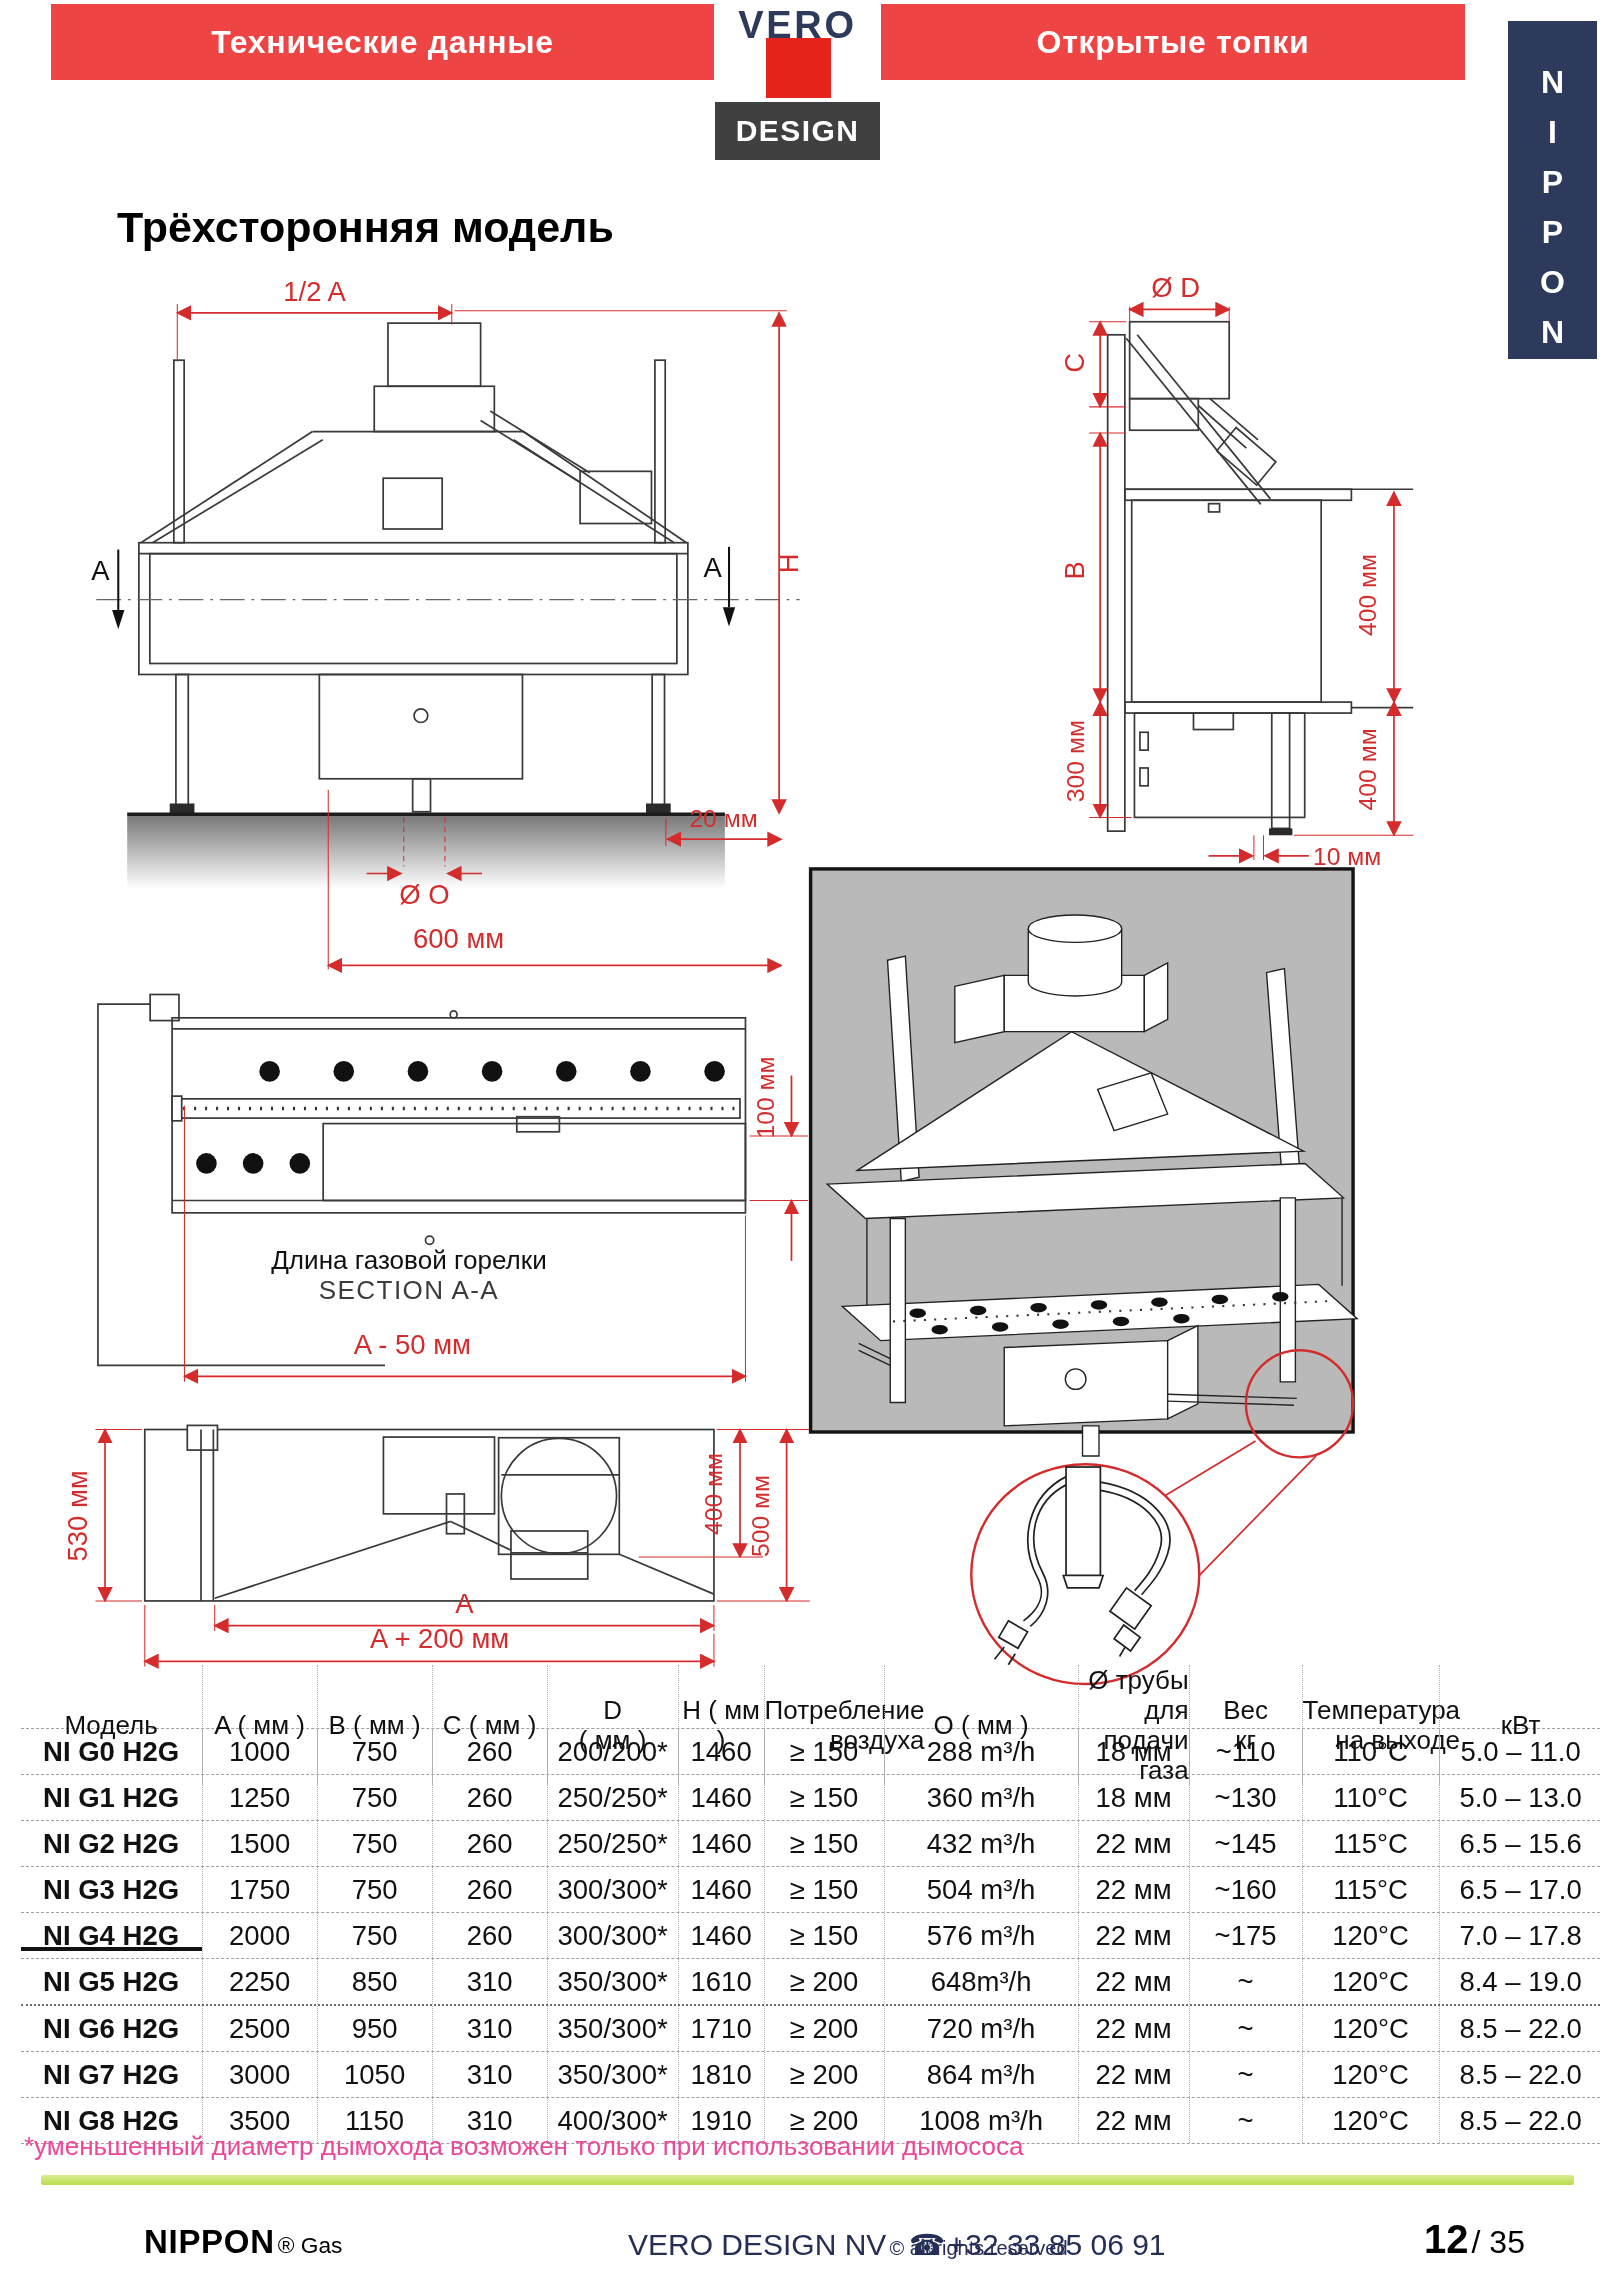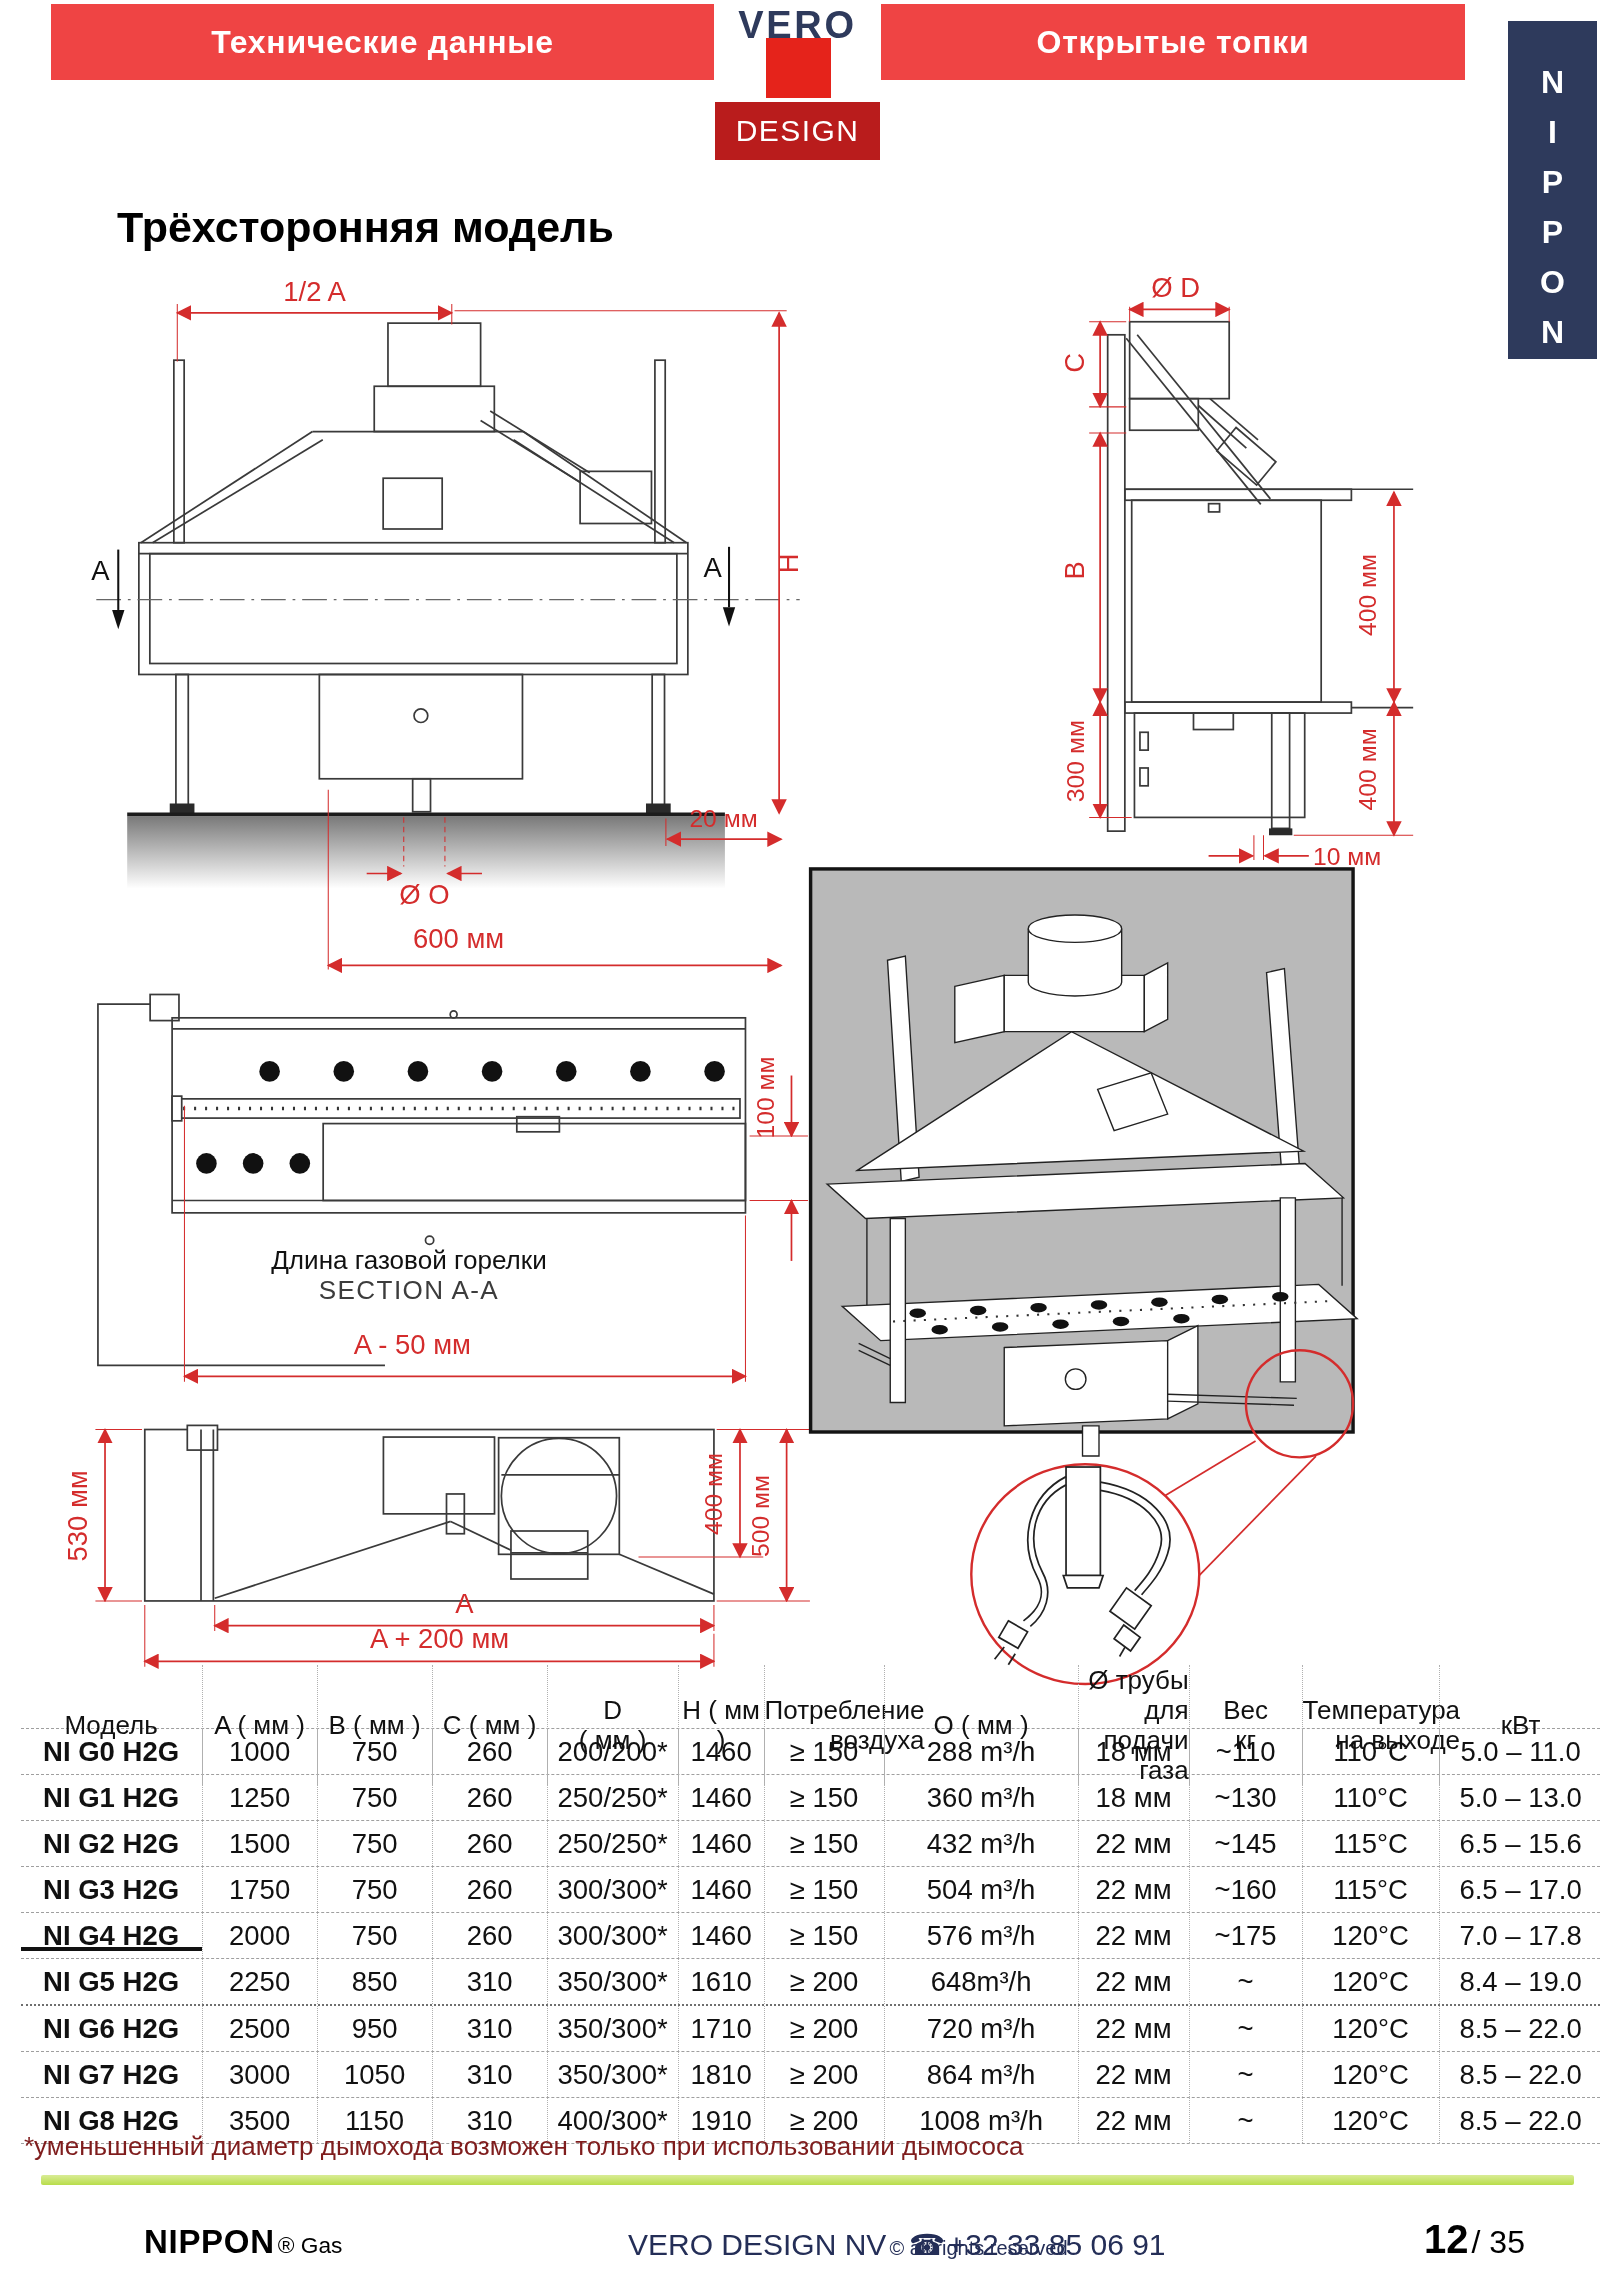--- a/index.html
+++ b/index.html
@@ -10,23 +10,23 @@
   .banner { position:absolute; top:4.1px; height:76px; background:#ef4444; color:#fff;
             display:flex; align-items:center; justify-content:center;
             font-size:32px; font-weight:bold; letter-spacing:0.7px; }
   .banner-left  { left:51px;  width:663px; }
   .banner-right { left:881px; width:584px; }
   .logo { position:absolute; left:715px; top:0; width:165px; height:168px; }
   .logo-top { position:absolute; left:0; top:0; width:165px; height:102px; background:#fff;
               display:flex; justify-content:center; }
   .logo-vero { margin-top:4.1px; color:#2e3a5c; font-size:38px; font-weight:bold; letter-spacing:2.7px; }
   .logo-red { position:absolute; left:51px; top:38px; width:65px; height:60px; background:#e5231b; }
-  .logo-bottom { position:absolute; left:0; top:102px; width:165px; height:58px; background:#b91c1c;
+  .logo-bottom { position:absolute; left:0; top:102px; width:165px; height:58px; background:#404040;
                  display:flex; align-items:center; justify-content:center;
-                 color:#fff; font-size:30px; font-weight:normal; letter-spacing:1.4px; }
+                 color:#fff; font-size:30px; font-weight:bold; letter-spacing:1.4px; }
   .nippon-bar { position:absolute; left:1508px; top:20.6px; width:89px; height:338px; background:#2e3a5c;
                 display:flex; flex-direction:column; align-items:center; justify-content:flex-start;
                 padding-top:36px; box-sizing:border-box; }
   .nippon-bar .nl { color:#fff; font-size:32px; font-weight:bold; line-height:50px; }
 
   
   .page-title { position:absolute; left:117px; top:203px; font-size:43px; font-weight:bold; color:#000; }
 
   
   .dia { position:absolute; }
@@ -49,21 +49,21 @@
              border-left:1.4px dotted #b0b0b0; box-sizing:border-box; }
   .th:first-child, .td:first-child { border-left:none; }
   .th { font-size:26px; white-space:pre-line; line-height:30px; }
   .th.c7, .th.c8, .th.c10 { justify-content:flex-start; text-align:right; }
   .td { font-size:27.5px; }
   .td.c0 { font-weight:bold; }
   .dbl-line { position:absolute; left:0; top:282px; width:181px; height:3.4px;
               border-top:2.1px solid #111; border-bottom:2.1px solid #111; box-sizing:border-box; }
 
   
-  .footnote { position:absolute; left:24px; top:2131px; font-size:26px; color:#7f1d1d; }
+  .footnote { position:absolute; left:24px; top:2131px; font-size:26px; color:#ec4899; }
   .green-line { position:absolute; left:41px; top:2175px; width:1533px; height:10.3px;
                 background:linear-gradient(#d9ec96,#b8dd4a); border-radius:2.1px; }
   .f-brand { position:absolute; left:144px; top:2223px; color:#000; }
   .f-brand .b1 { font-size:33px; font-weight:600; letter-spacing:0.7px; }
   .f-brand .b2 { font-size:22.7px; }
   .f-company { position:absolute; left:628px; top:2228px; color:#242e57; }
   .f-company .c1 { font-size:30px; }
   .f-company .c2 { font-size:20px; }
   .f-phone { position:absolute; left:909px; top:2228px; color:#242e57; font-size:30px; }
   .f-phone .icon { font-size:29px; margin-right:2.7px; }

